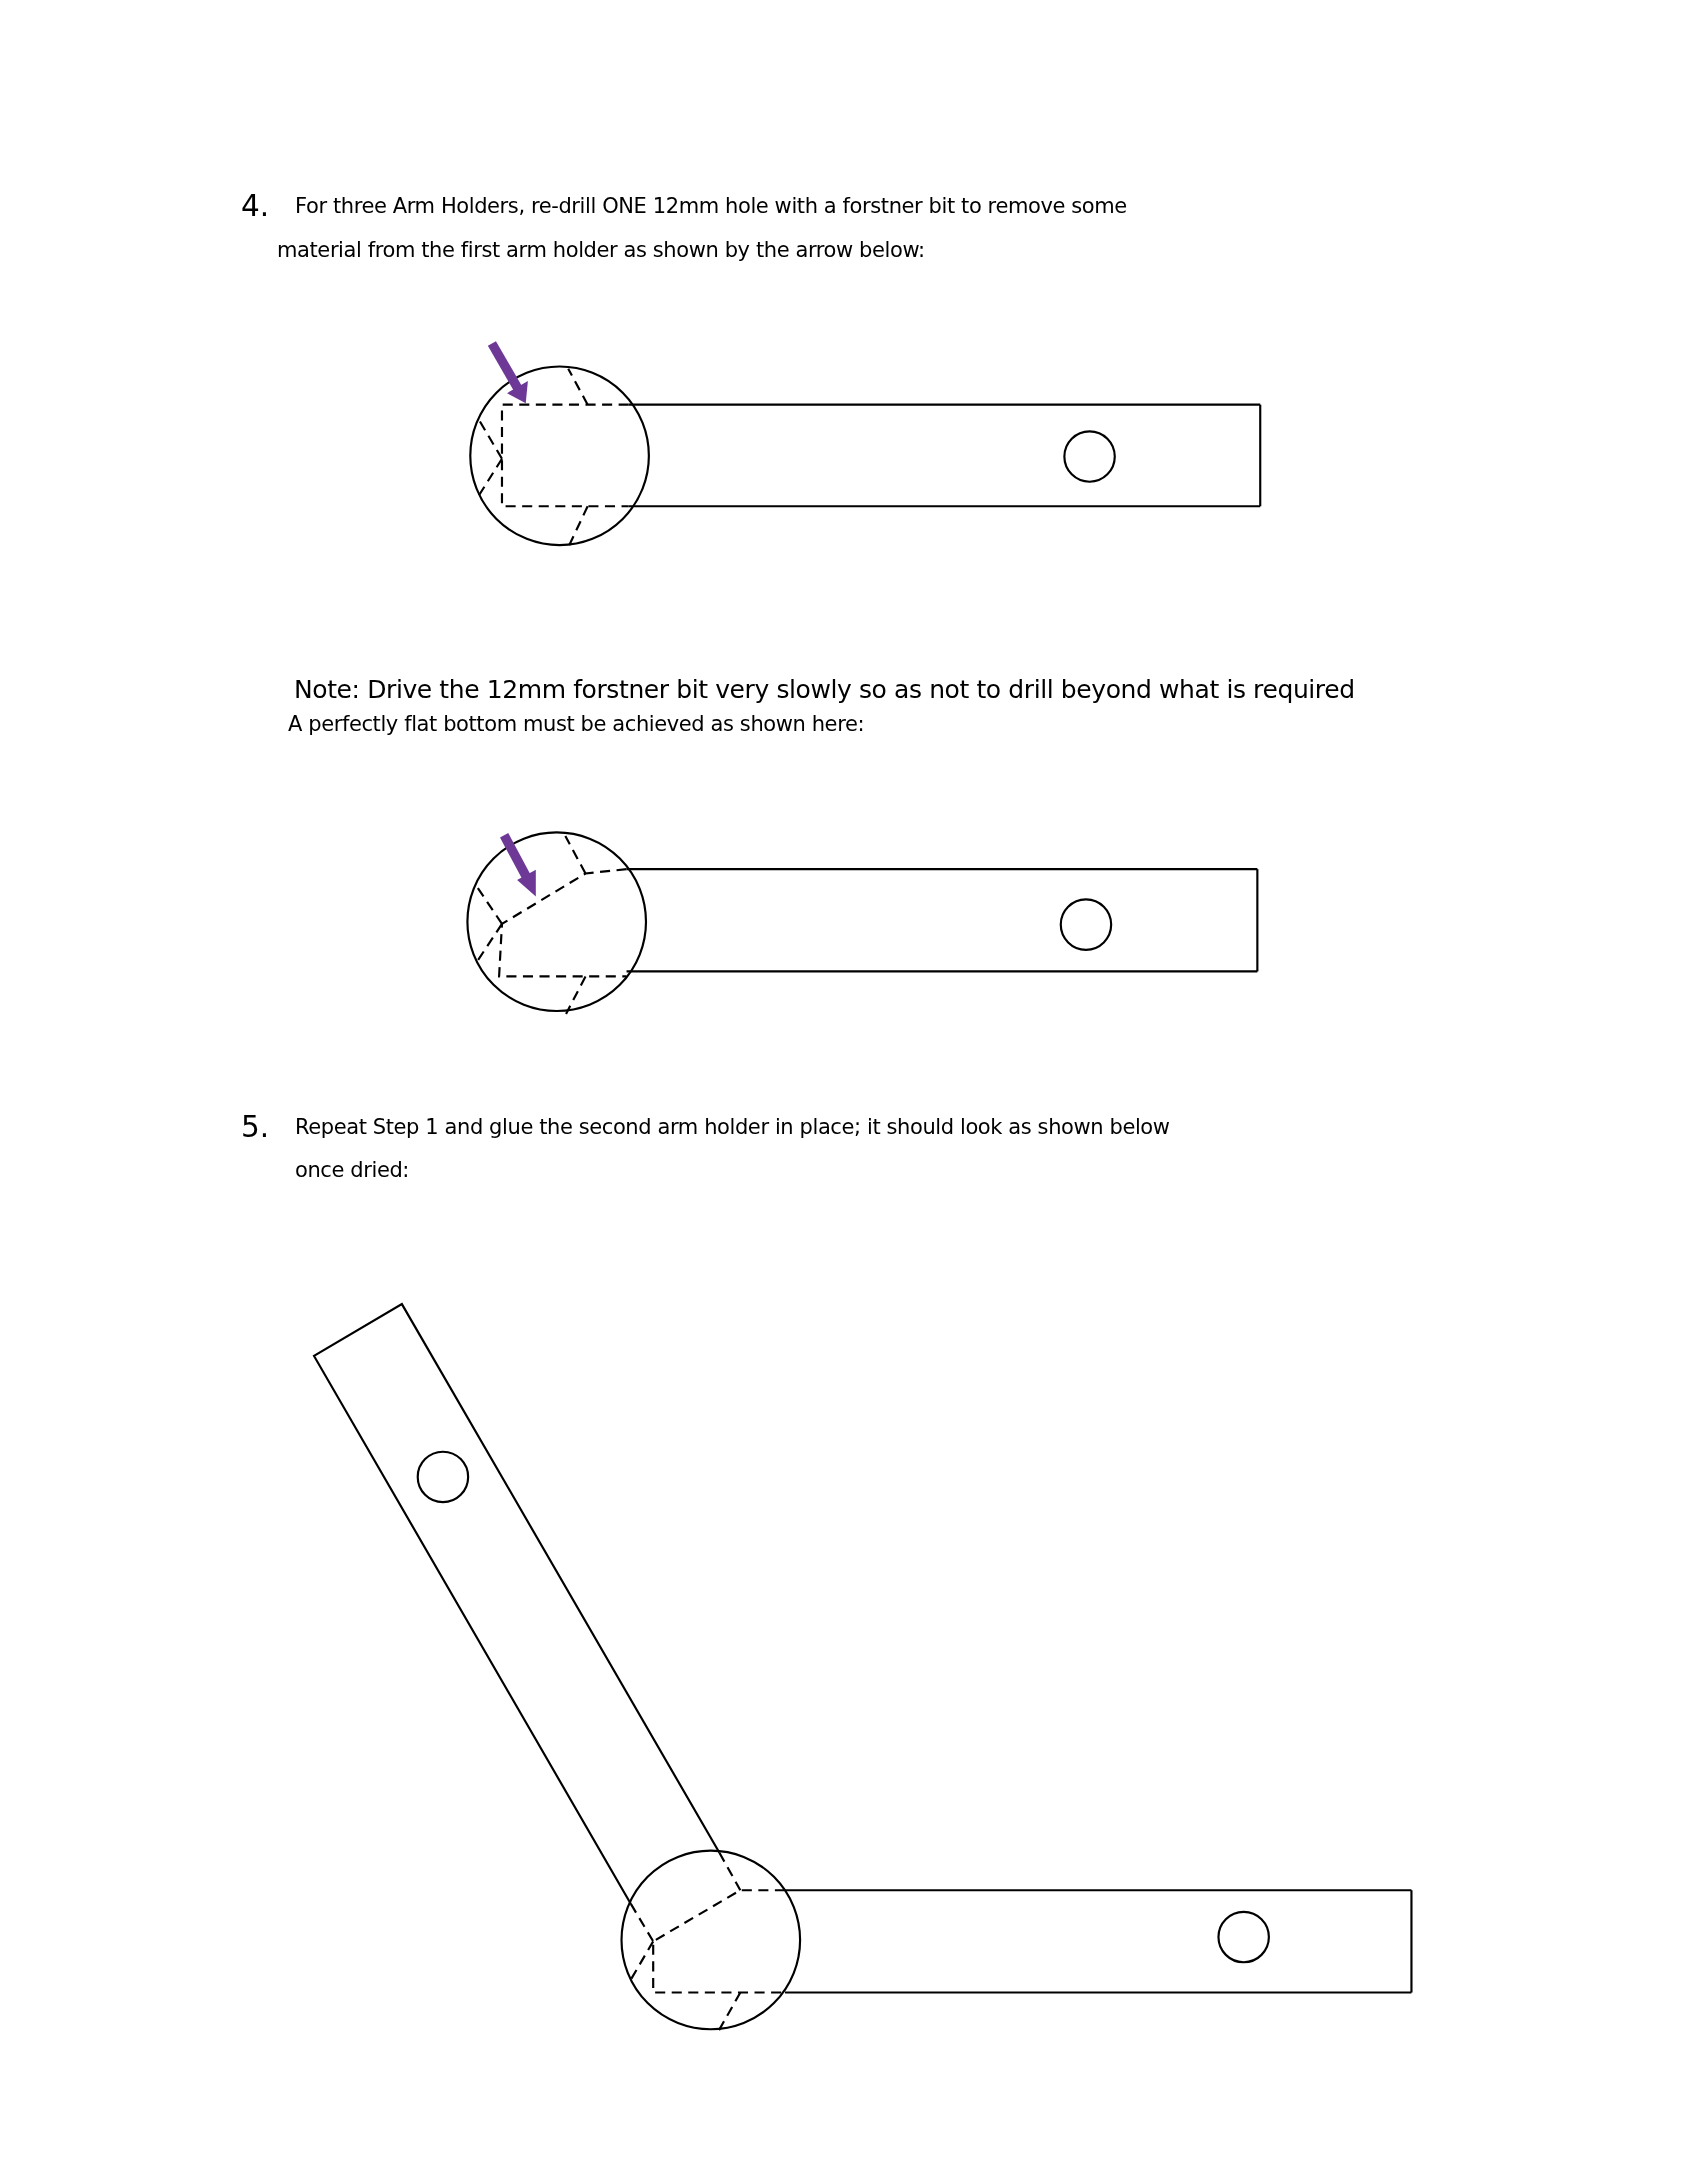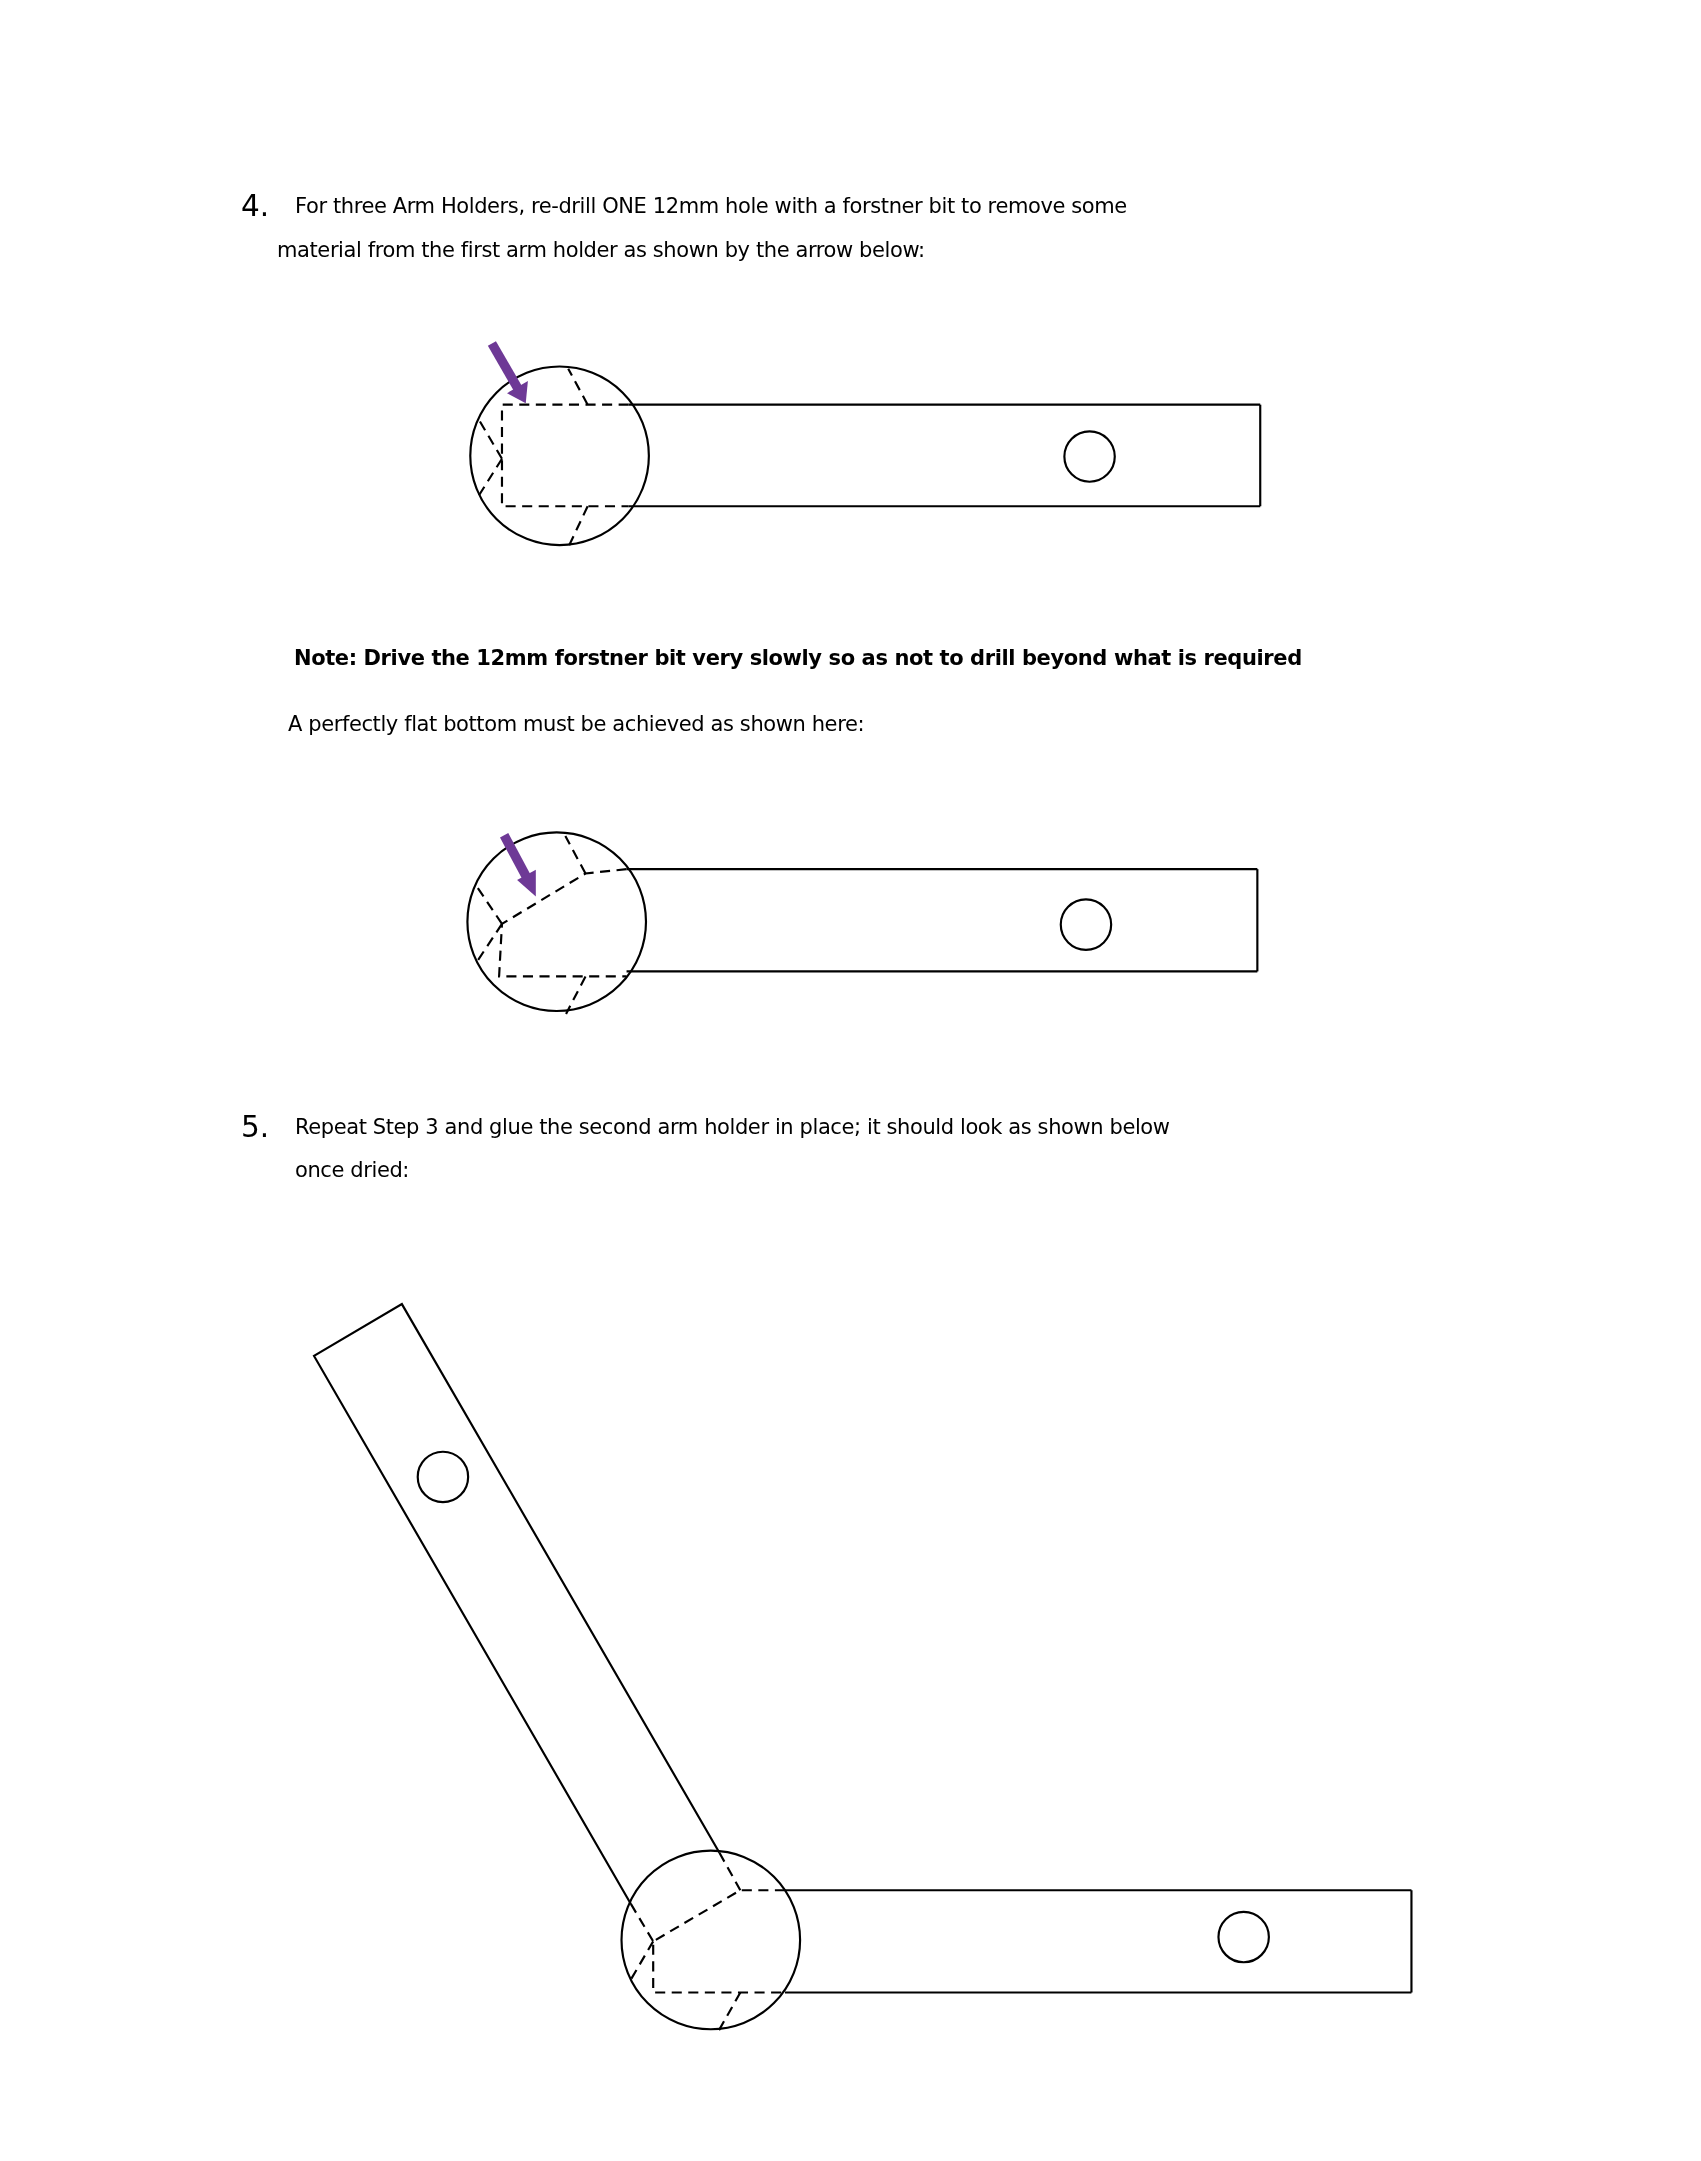--- a/index.html
+++ b/index.html
@@ -1,20 +1,20 @@
 <!DOCTYPE html>
 <html style="font-size:11.5px"><head>
   <meta charset="utf-8">
   <style>
     html, body { margin: 0; padding: 0; background: #ffffff; }
     body { width: 1701px; height: 2161px; position: relative; overflow: hidden;
            font-family: "DejaVu Sans", "Liberation Sans", sans-serif; color: #000; }
     .para { position: absolute; font-size: 21px; line-height: 44px; letter-spacing: -0.4px; text-align: right; }
     .num { position: absolute; font-size: 29.5px; line-height: 44px; }
-    .note { position: absolute; font-size: 21px; line-height: 36px; font-weight: bold; letter-spacing: -0.4px; }
+    .note { position: absolute; font-size: 25px; line-height: 36px; font-weight: normal; letter-spacing: -0.4px; margin-top: 32px; }
     svg.fig { position: absolute; left: 0; top: 0; }
   </style>
 </head>
 <body>
 
 <div class="num" style="left:241px; top:184px;">4.</div>
 <div class="para" style="left:295px; top:184px;">For three Arm Holders, re-drill ONE 12mm hole with a forstner bit to remove some</div>
 <div class="para" style="left:277px; top:228px;">material from the first arm holder as shown by the arrow below:</div>
 
 <svg class="fig" width="1701" height="2161" viewBox="0 0 2362 3001">
@@ -56,21 +56,21 @@
     <line x1="697" y1="1283" x2="662" y2="1336"></line>
     <line x1="813" y1="1356" x2="786" y2="1408"></line>
   </g>
   <g>
     <line x1="700" y1="1160" x2="731" y2="1218" stroke="#6e3996" stroke-width="13"></line>
     <polygon points="718,1222 744,1208 744,1245" fill="#6e3996"></polygon>
   </g>
 </svg>
 
 <div class="num" style="left:241px; top:1105px;">5.</div>
-<div class="para" style="left:295px; top:1105px;">Repeat Step 3 and glue the second arm holder in place; it should look as shown below</div>
+<div class="para" style="left:295px; top:1105px;">Repeat Step 1 and glue the second arm holder in place; it should look as shown below</div>
 <div class="para" style="left:295px; top:1148px;">once dried:</div>
 
 <svg class="fig" width="1701" height="2161" viewBox="0 0 2362 3001">
   <g fill="none" stroke="#000" stroke-width="3">
 
     <polyline points="876,2644 436,1883 558,1811 999,2573"></polyline>
     <circle cx="615" cy="2051" r="35"></circle>
 
     <line x1="1090" y1="2625" x2="1960" y2="2625"></line>
     <line x1="1090" y1="2767" x2="1960" y2="2767"></line>

